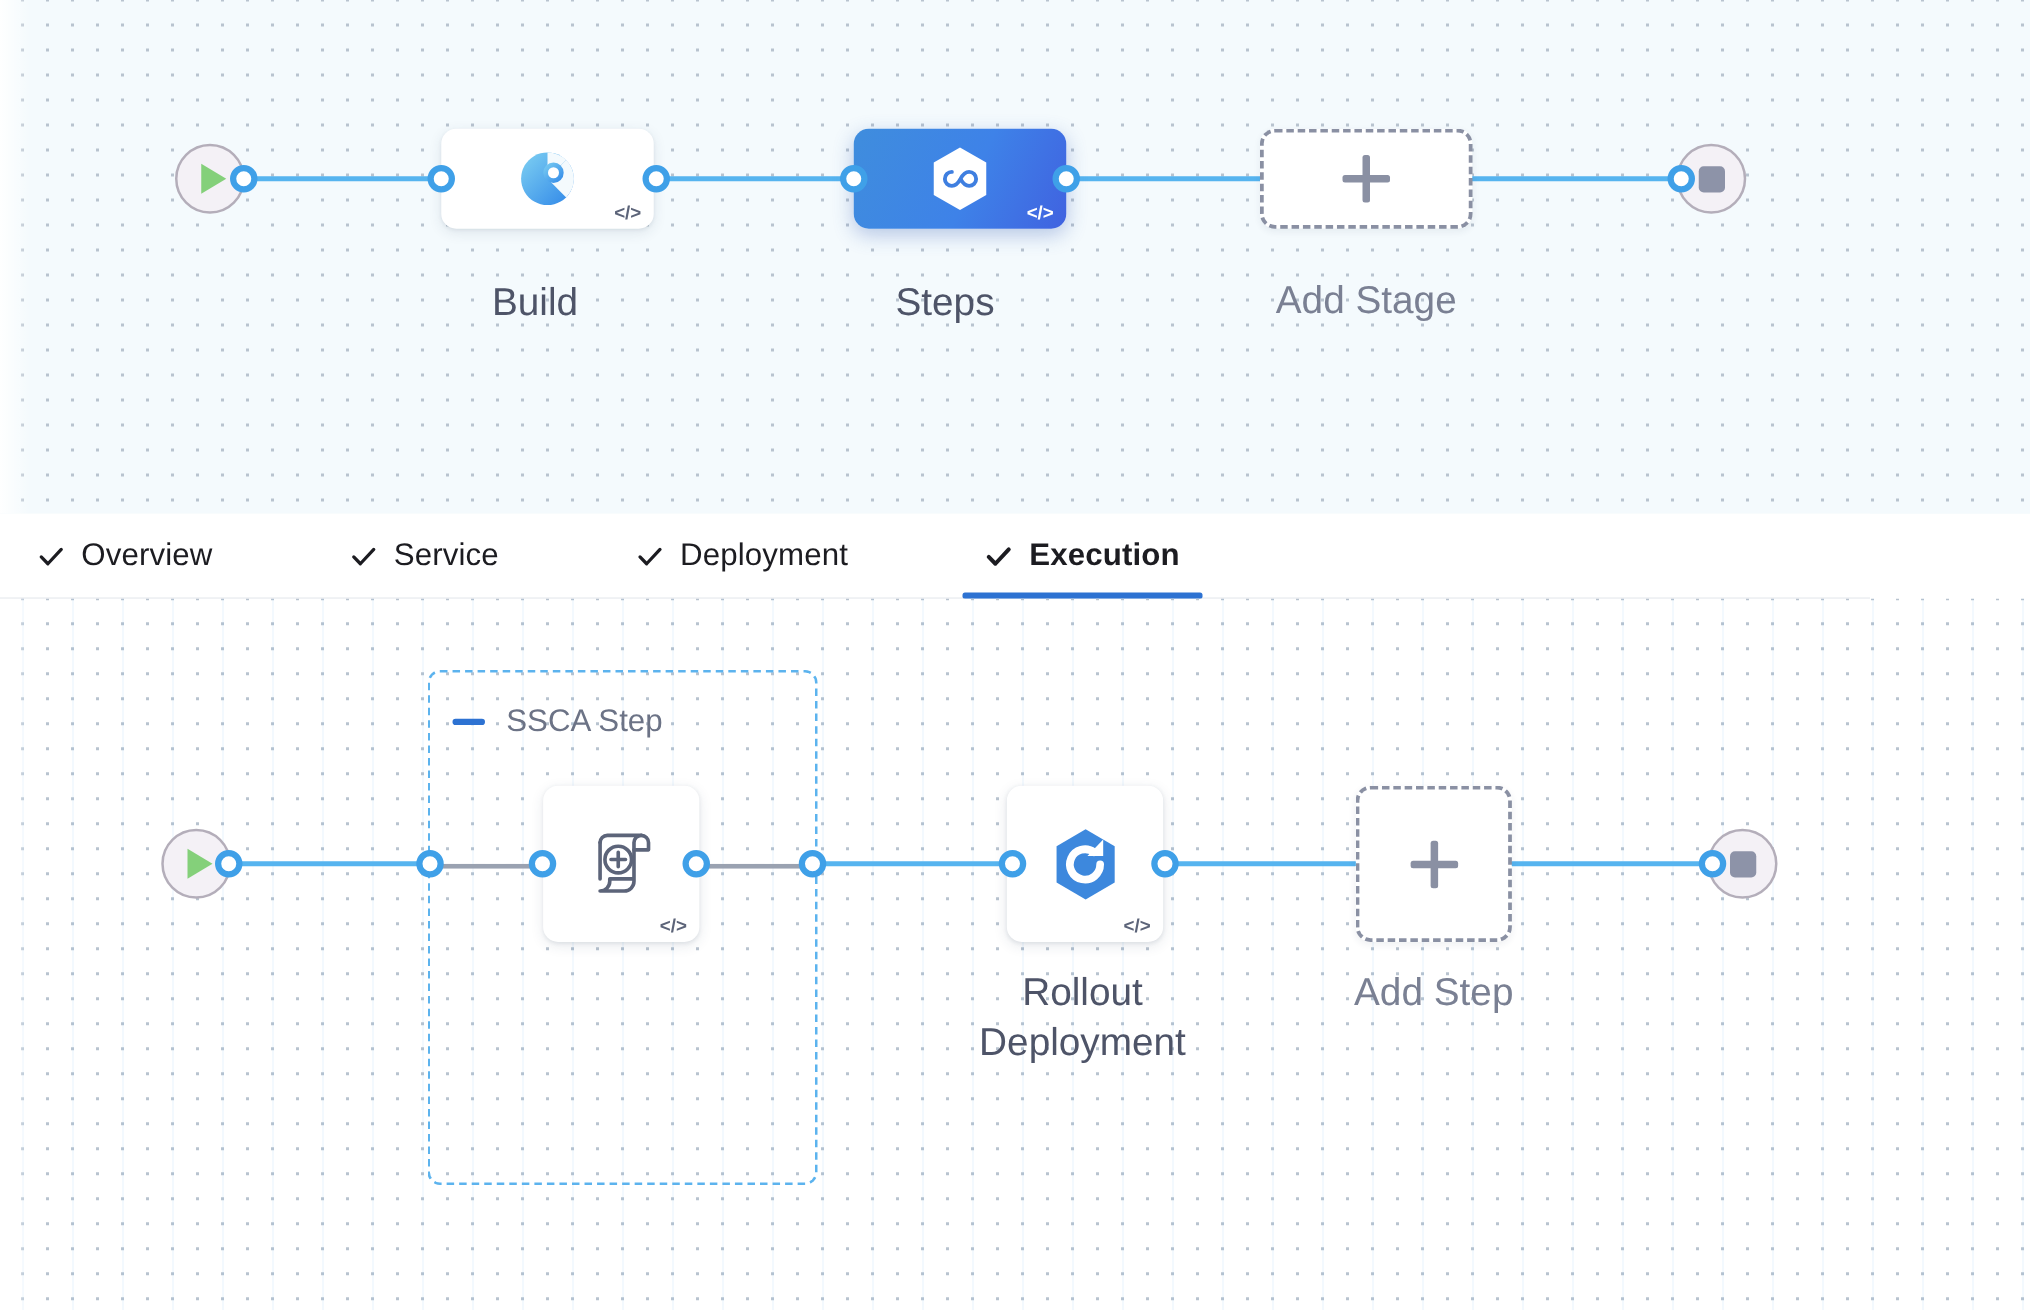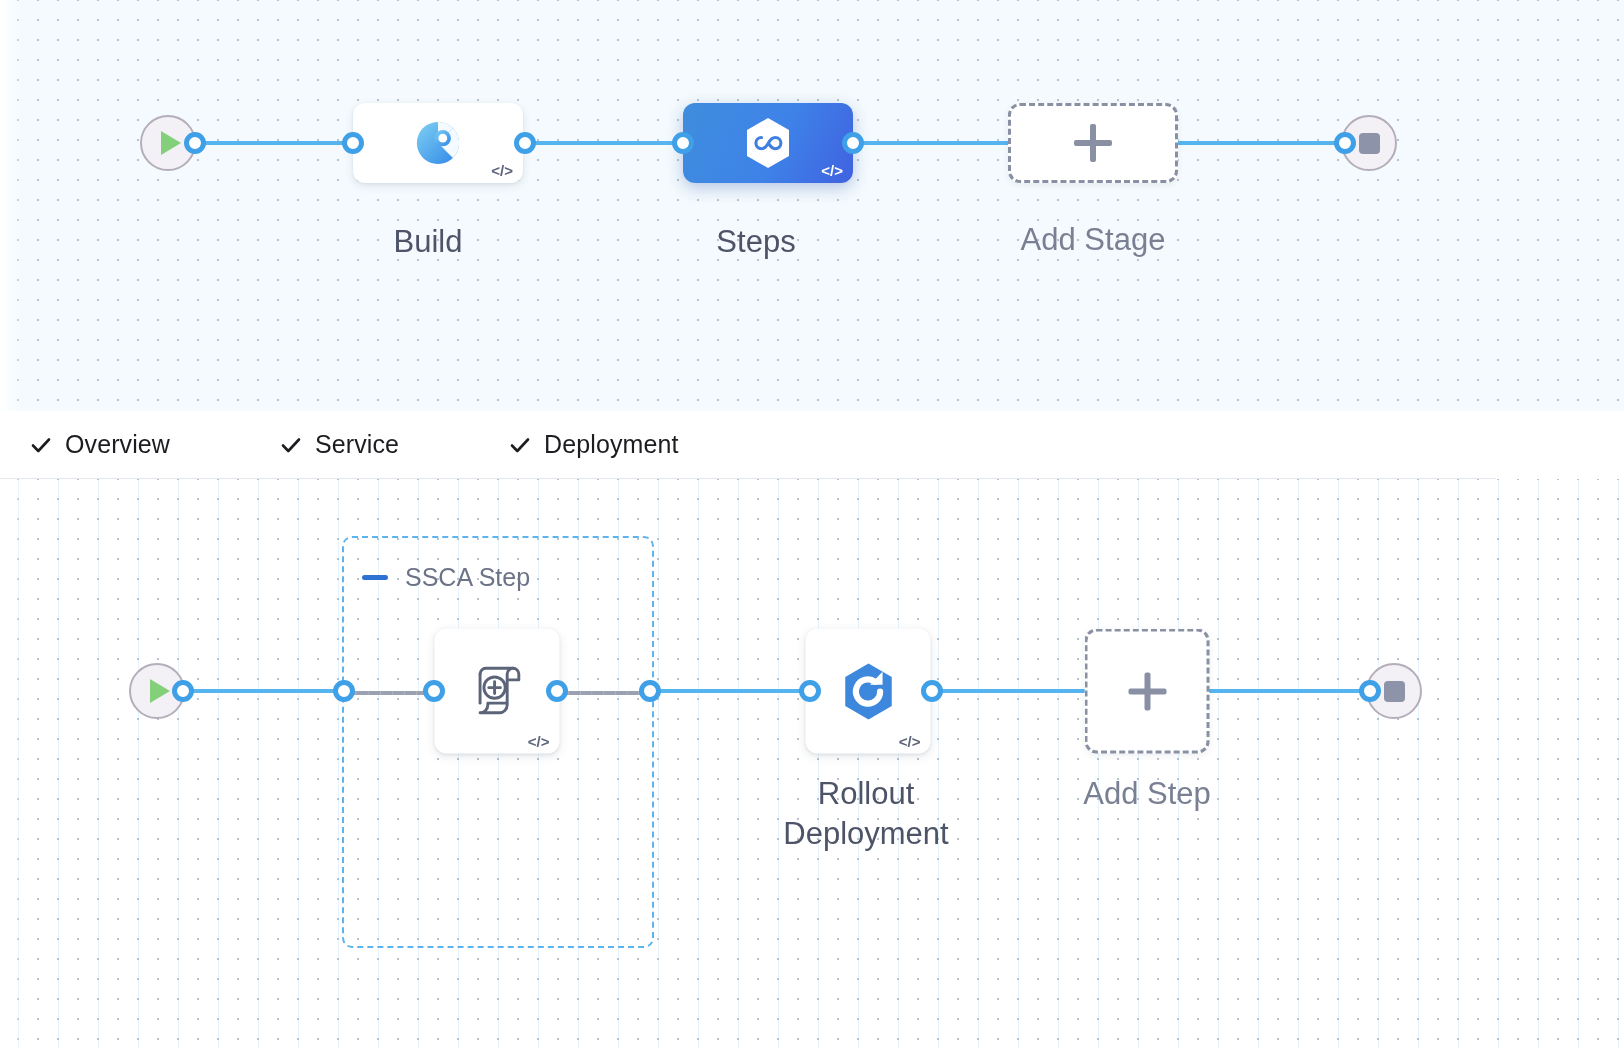--- a/index.html
+++ b/index.html
@@ -333,20 +333,28 @@
 
     <div class="tab">
       <span class="check">
         <svg width="22" height="22" viewBox="0 0 22 22">
             <path d="M3 11.5 L8.3 17 L19 5.5" fill="none" stroke="#1c1c21" stroke-width="2.6" stroke-linecap="round" stroke-linejoin="round"></path>
           </svg>
       </span>
       <span class="tab-label">Deployment</span>
     </div>
 
+    <div class="tab active">
+      <span class="check">
+        <svg width="22" height="22" viewBox="0 0 22 22">
+            <path d="M3 11.5 L8.3 17 L19 5.5" fill="none" stroke="#1c1c21" stroke-width="3.2" stroke-linecap="round" stroke-linejoin="round"></path>
+          </svg>
+      </span>
+      <span class="tab-label">Execution</span>
+    </div>
 
 
   </div>
 
   <div class="canvas" id="step-canvas">
     <div class="edge-fade"></div>
 
     <div class="group-box" style="left:342px; top:57px; width:312px; height:412px;"></div>
     <div class="group-header" style="left:362px; top:84px;">
       <span class="group-collapse"></span>

